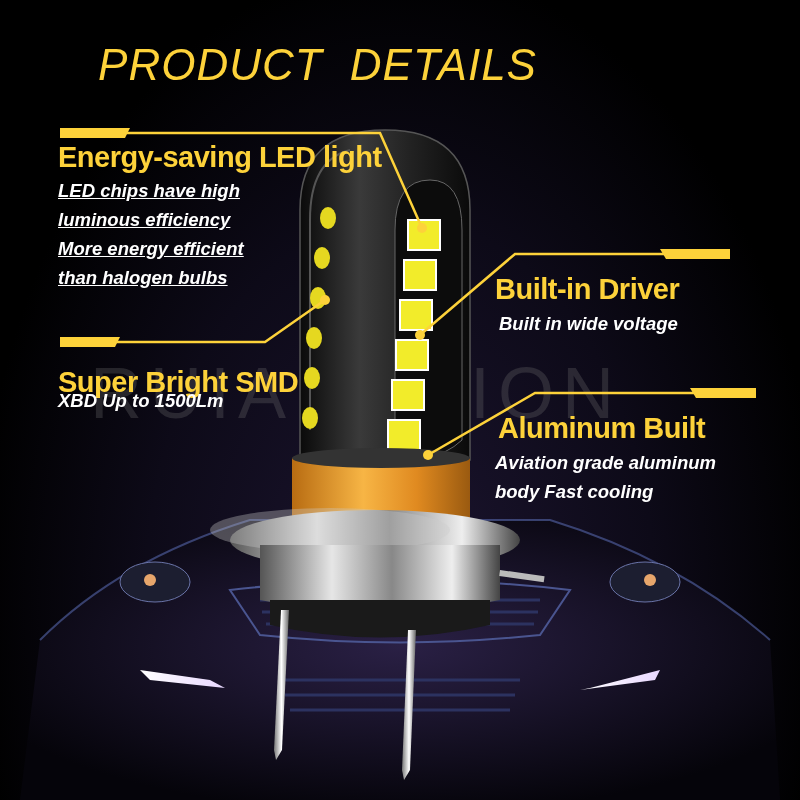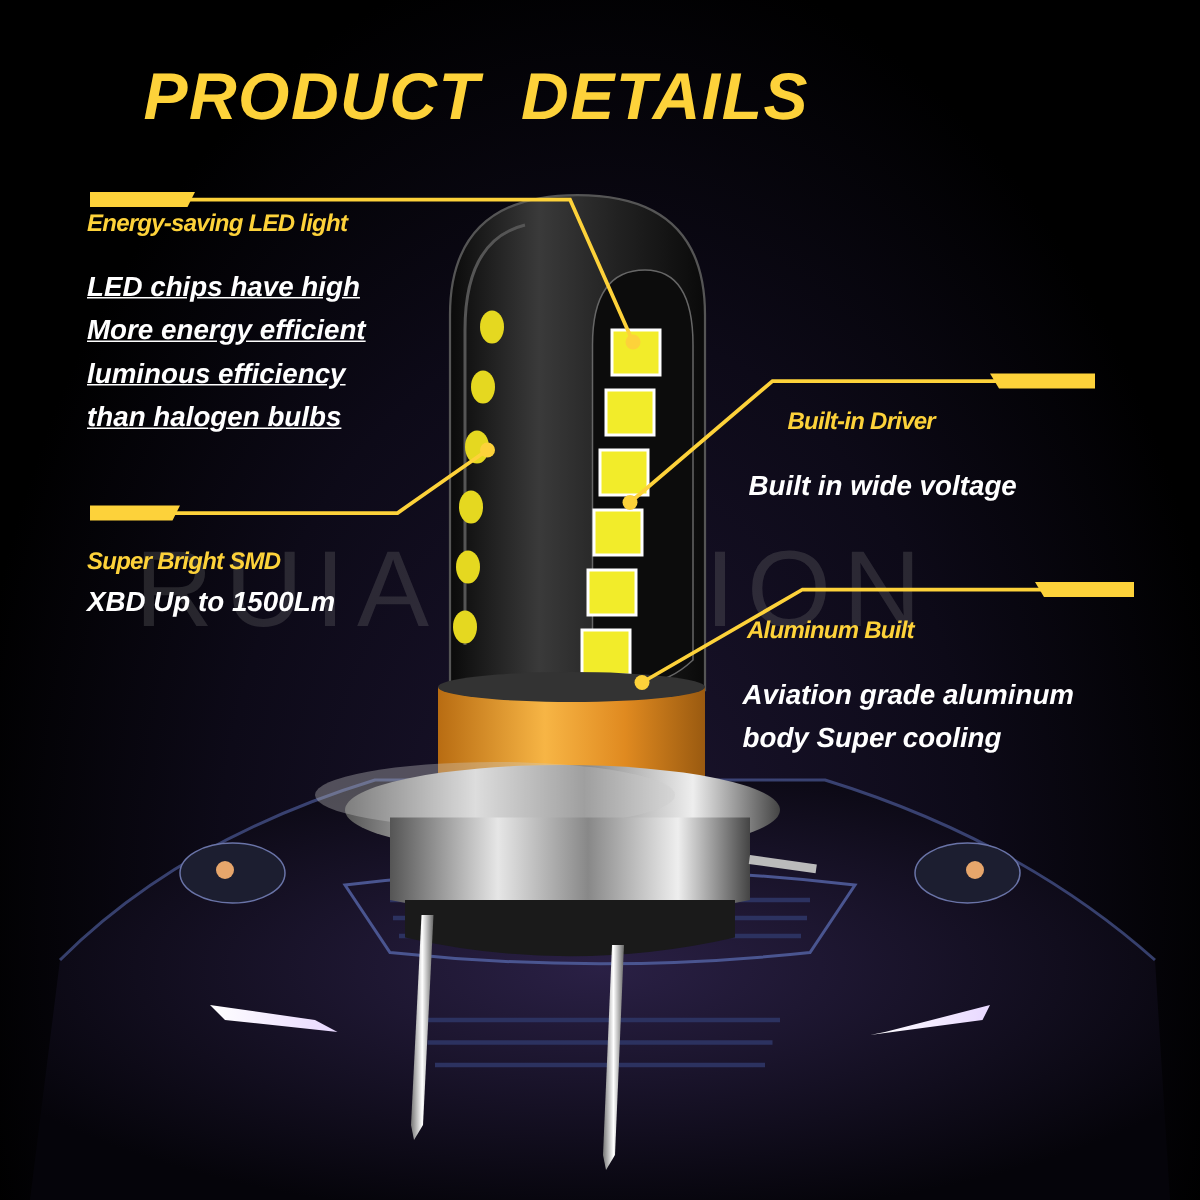--- a/index.html
+++ b/index.html
@@ -3,29 +3,29 @@
 <meta charset="utf-8">
 <style>
   html, body { margin: 0; padding: 0; background: #000; }
   .canvas {
     position: relative; width: 800px; height: 800px; overflow: hidden;
     background: radial-gradient(ellipse at 50% 75%, #1c1530 0%, #0d0a18 45%, #000 75%);
     font-family: "Liberation Sans", sans-serif;
   }
   .title {
     position: absolute; top: 40px; left: 0; width: 635px; text-align: center;
-    color: #fdd23a; font-weight: bold; font-style: italic; font-size: 44px; letter-spacing: 1px;
+    color: #fdd23a; font-weight: normal; font-style: italic; font-size: 44px; letter-spacing: 1px;
     word-spacing: 14px;
   }
   .watermark {
     position: absolute; top: 352px; left: 90px; font-size: 72px; letter-spacing: 8px;
     color: rgba(120,120,120,0.28); font-family: "Liberation Sans", sans-serif; font-weight: normal;
   }
   .heading {
-    position: absolute; color: #fdd23a; font-weight: bold; font-style: italic; font-size: 16px;
+    position: absolute; color: #fdd23a; font-weight: bold; font-size: 29px;
     letter-spacing: -0.5px; white-space: nowrap;
   }
   .body-text {
     position: absolute; color: #fff; font-weight: bold; font-style: italic; font-size: 18.5px;
     line-height: 29px; white-space: nowrap;
   }
   .car { position: absolute; left: 0; top: 500px; width: 800px; height: 300px; }
   .bulb { position: absolute; left: 0; top: 0; width: 800px; height: 800px; }
   svg { display: block; }
 </style>
@@ -150,33 +150,33 @@
       <circle cx="420" cy="335" r="5"></circle>
         <circle cx="428" cy="455" r="5"></circle>
     </g>
   </svg>
 
   <div class="title">PRODUCT  DETAILS</div>
 
   <div class="heading" style="left:58px;top:141px;">Energy-saving LED light</div>
   <div class="body-text" style="left:58px;top:176px;text-decoration:underline;">
     <div>LED chips have high</div>
+    <div>luminous efficiency</div>
     <div>More energy efficient</div>
-    <div>luminous efficiency</div>
     <div>than halogen bulbs</div>
   </div>
 
   <div class="heading" style="left:58px;top:366px;">Super Bright SMD</div>
   <div class="body-text" style="left:58px;top:386px;">
     <div>XBD Up to 1500Lm</div>
   </div>
 
-  <div class="heading" style="left:525px;top:273px;text-align:center;">Built-in Driver</div>
+  <div class="heading" style="left:495px;top:273px;text-align:center;">Built-in Driver</div>
   <div class="body-text" style="left:499px;top:309px;">
     <div>Built in wide voltage</div>
   </div>
 
   <div class="heading" style="left:498px;top:412px;">Aluminum Built</div>
   <div class="body-text" style="left:495px;top:448px;">
     <div>Aviation grade aluminum</div>
-    <div>body Super cooling</div>
+    <div>body Fast cooling</div>
   </div>
 </div>
 
 </body></html>

